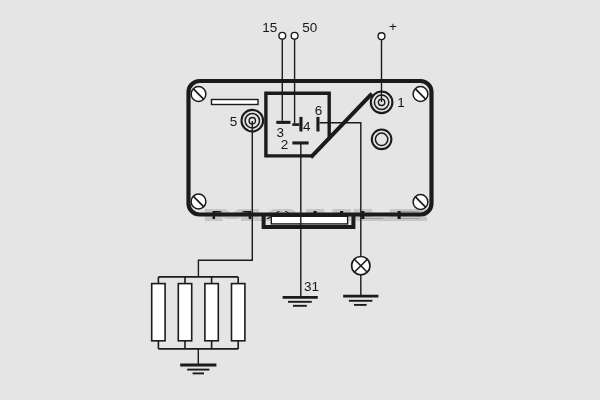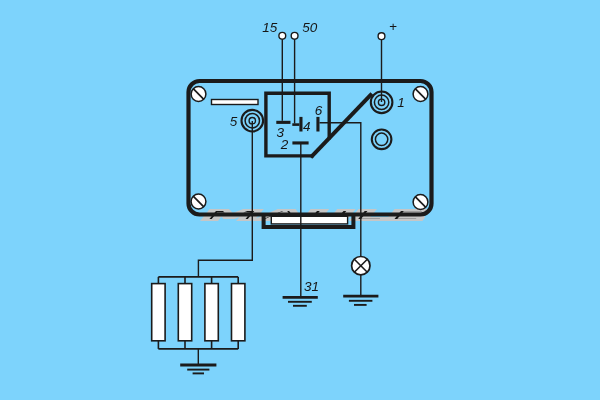--- a/index.html
+++ b/index.html
@@ -1,16 +1,16 @@
 <!DOCTYPE html>
 <html><head>
 <meta charset="utf-8">
 <style>
   html,body{margin:0;padding:0;background:#ffffff;}
-  #stage{position:relative;width:600px;height:400px;background:#7dd3fc;overflow:hidden;font-style:italic;}
+  #stage{position:relative;width:600px;height:400px;background:#e5e5e5;overflow:hidden;}
   svg{display:block;}
   text{font-family:"Liberation Sans",sans-serif;font-size:13.5px;fill:#161616;}
   .wm{font-family:"DejaVu Sans",sans-serif;font-weight:bold;}
 </style>
 </head>
 <body>
 
 <div id="stage">
 <svg width="600" height="400" viewBox="0 0 600 400">
 

